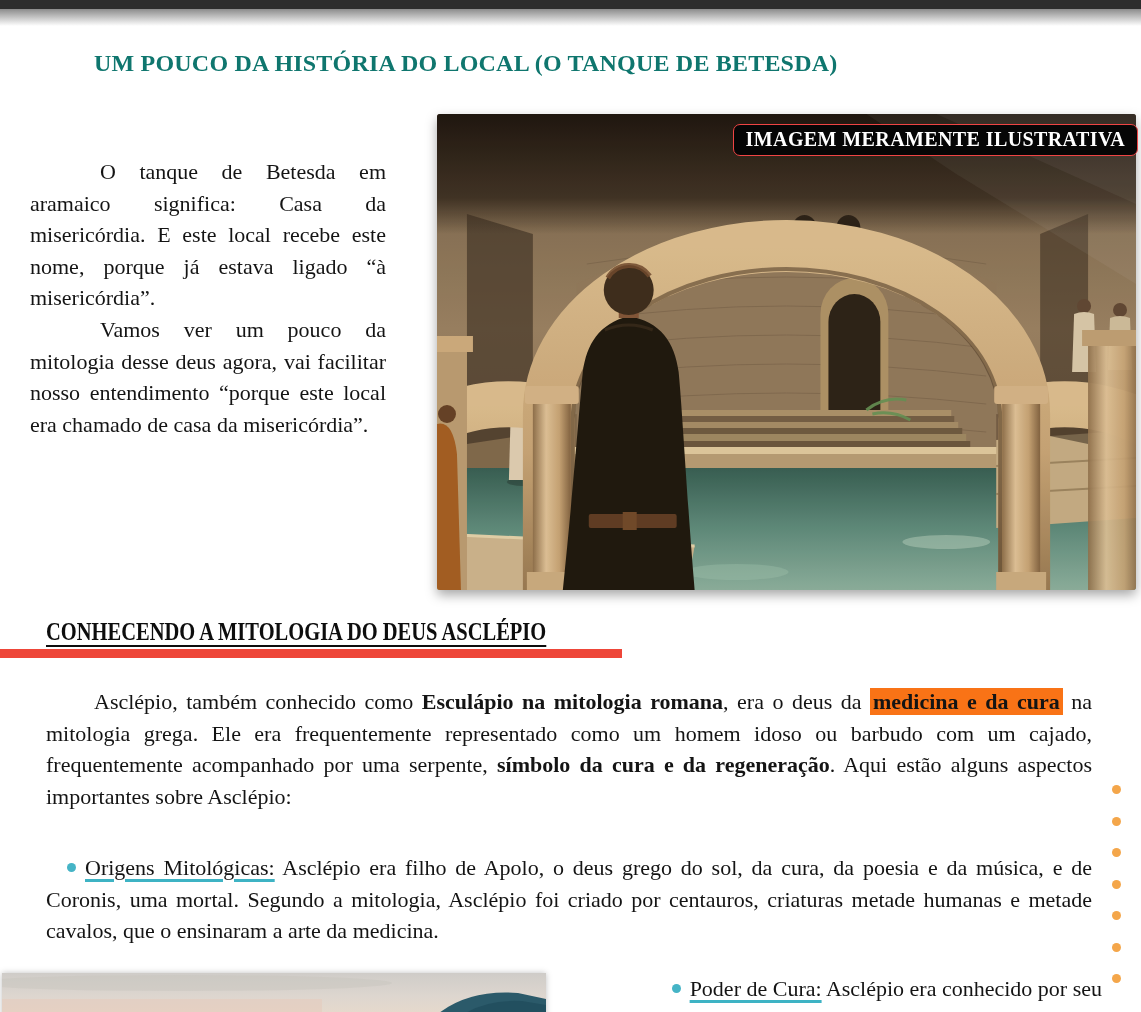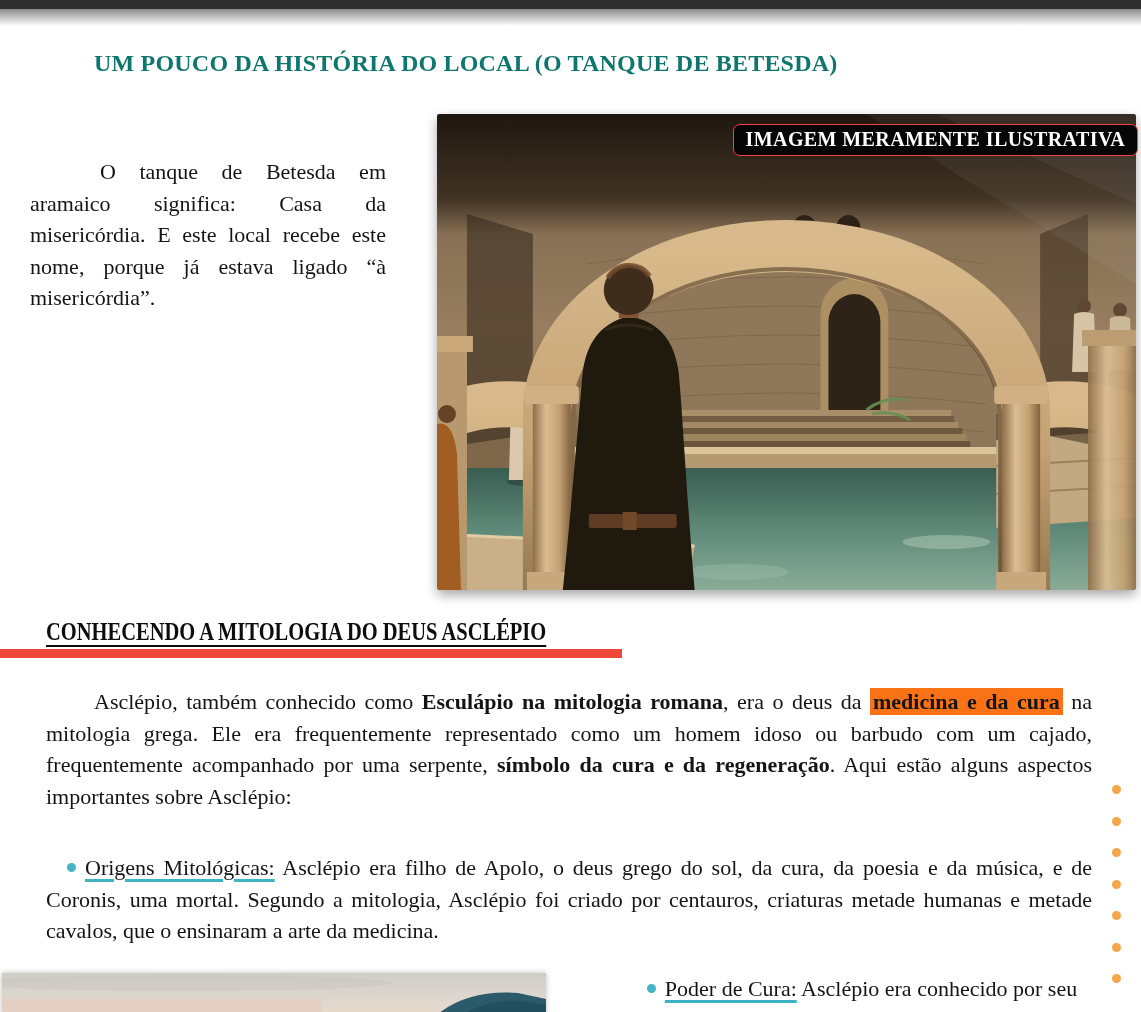--- a/index.html
+++ b/index.html
@@ -44,34 +44,35 @@
             text-decoration-thickness:2.5px; text-underline-offset:4px; }
 
   .side-dots { position:absolute; left:1112px; top:785px; display:flex; flex-direction:column; gap:22.5px; }
   .side-dot { width:9px; height:9px; border-radius:50%; background:#f4a64a; }
 
   .fig-bottom { position:absolute; left:2px; top:973px; width:544px; height:46px;
                 box-shadow:0 0 6px rgba(0,0,0,.25); }
   .fig-bottom svg { display:block; width:544px; height:46px; }
 
   .poder { position:absolute; left:622px; top:973px; width:480px;
-           font-size:22px; line-height:31.6px; text-align:center; }
+           font-size:22px; line-height:31.6px; text-align:right; }
 </style>
 </head>
 <body>
 
 <div class="page">
 
   <div class="top-bar"></div>
   <div class="top-fade"></div>
 
   <h1 class="h1">UM POUCO DA HISTÓRIA DO LOCAL (O TANQUE DE BETESDA)</h1>
 
   <div class="left-col">
     <p>O tanque de Betesda em aramaico significa: Casa da misericórdia. E este local recebe este nome, porque já estava ligado “à misericórdia”.</p>
+    <p>Vamos ver um pouco da mitologia desse deus agora, vai facilitar nosso entendimento “porque este local era chamado de casa da misericórdia”.</p>
   </div>
 
   <figure class="fig-main">
     <svg viewBox="0 0 700 476" preserveAspectRatio="none">
       <defs>
         <linearGradient id="gWall" x1="0" y1="0" x2="0" y2="1">
           <stop offset="0" stop-color="#6d5b45"></stop>
             <stop offset=".45" stop-color="#947d5f"></stop>
             <stop offset="1" stop-color="#7c6850"></stop>
         </linearGradient>

